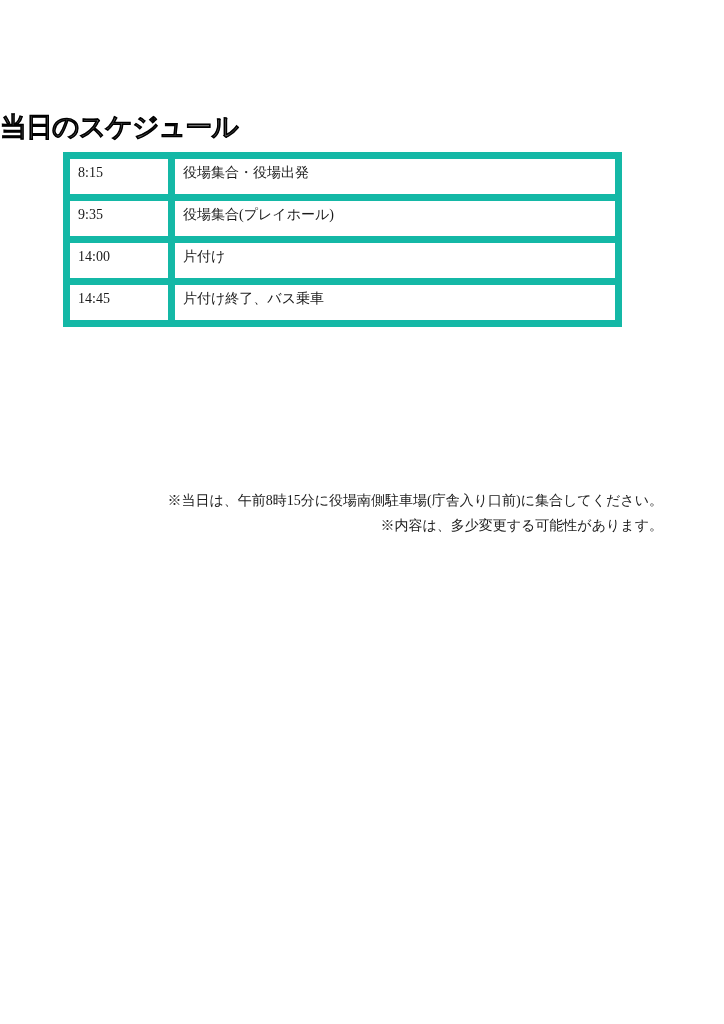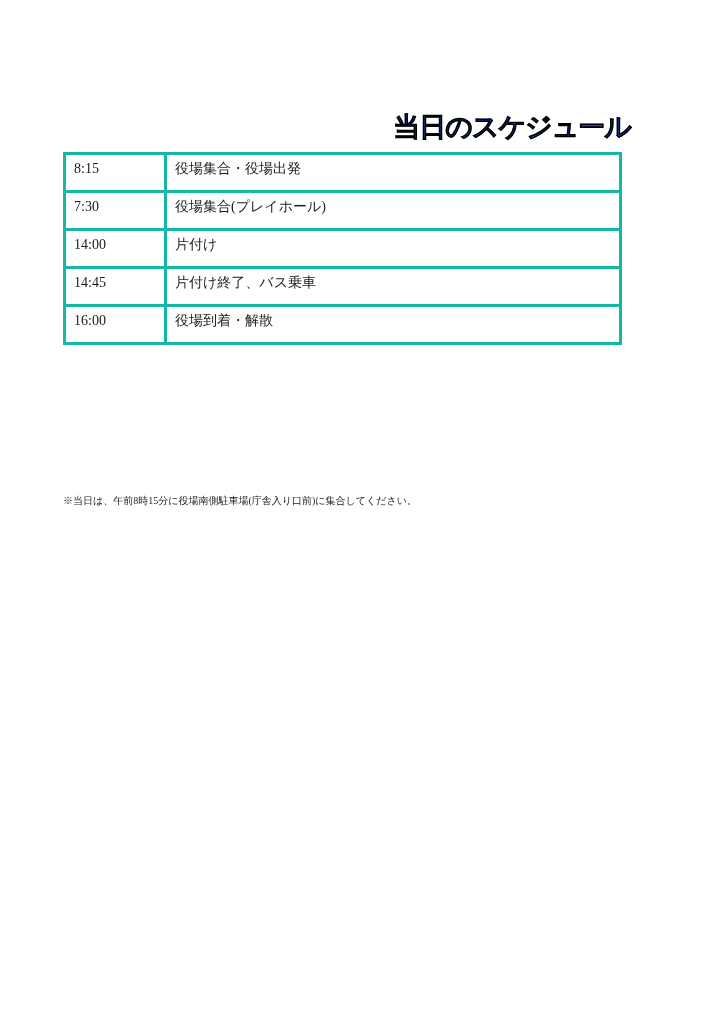--- a/index.html
+++ b/index.html
@@ -15,58 +15,59 @@
     overflow: hidden;
     font-family: "Liberation Serif", "DejaVu Serif", serif;
     color: #1a1a1a;
   }
   .title {
     position: absolute;
     top: 109px;
     left: 0;
     width: 631px;
     margin: 0;
-    text-align: right;
+    text-align: left;
     font-family: "DejaVu Sans", "Liberation Sans", sans-serif;
     font-weight: 900;
     font-size: 27px;
     letter-spacing: -1px;
-    color: #1d4ed8;
+    color: #737373;
     -webkit-text-stroke: 0.6px #000000;
   }
   table.schedule {
     position: absolute;
     left: 63px;
     top: 152px;
     width: 559px;
     border-collapse: collapse;
     table-layout: fixed;
     border: 2px solid #1c1c1c;
   }
   table.schedule td {
-    border: 3px solid #14b8a6;
+    border: 7px solid #14b8a6;
     vertical-align: top;
     padding: 5px 8px 0 8px;
     height: 30px;
     font-size: 14px;
     line-height: 1.25;
     color: #1a1a1a;
     overflow: hidden;
     white-space: nowrap;
   }
   table.schedule td.time {
     width: 82px;
   }
   .notes {
     position: absolute;
     left: 63px;
     top: 488px;
     width: 600px;
-    font-size: 10px;
+    font-size: 14px;
     color: #1a1a1a;
+    text-align: right;
   }
   .notes p {
     margin: 0;
     line-height: 25px;
     white-space: nowrap;
   }
 </style>
 </head>
 <body>
 
@@ -74,35 +75,32 @@
 
   <h1 class="title">当日のスケジュール</h1>
 
   <table class="schedule">
     <tbody>
       <tr>
         <td class="time">8:15</td>
         <td class="activity">役場集合・役場出発</td>
       </tr>
       <tr>
-        <td class="time">7:30</td>
+        <td class="time">9:35</td>
         <td class="activity">役場集合(プレイホール)</td>
       </tr>
       <tr>
         <td class="time">14:00</td>
         <td class="activity">片付け</td>
       </tr>
       <tr>
         <td class="time">14:45</td>
         <td class="activity">片付け終了、バス乗車</td>
       </tr>
-      <tr>
-        <td class="time">16:00</td>
-        <td class="activity">役場到着・解散</td>
-      </tr>
     </tbody>
   </table>
 
   <div class="notes">
     <p>※当日は、午前8時15分に役場南側駐車場(庁舎入り口前)に集合してください。</p>
+    <p>※内容は、多少変更する可能性があります。</p>
   </div>
 
 </div>
 
 </body></html>

